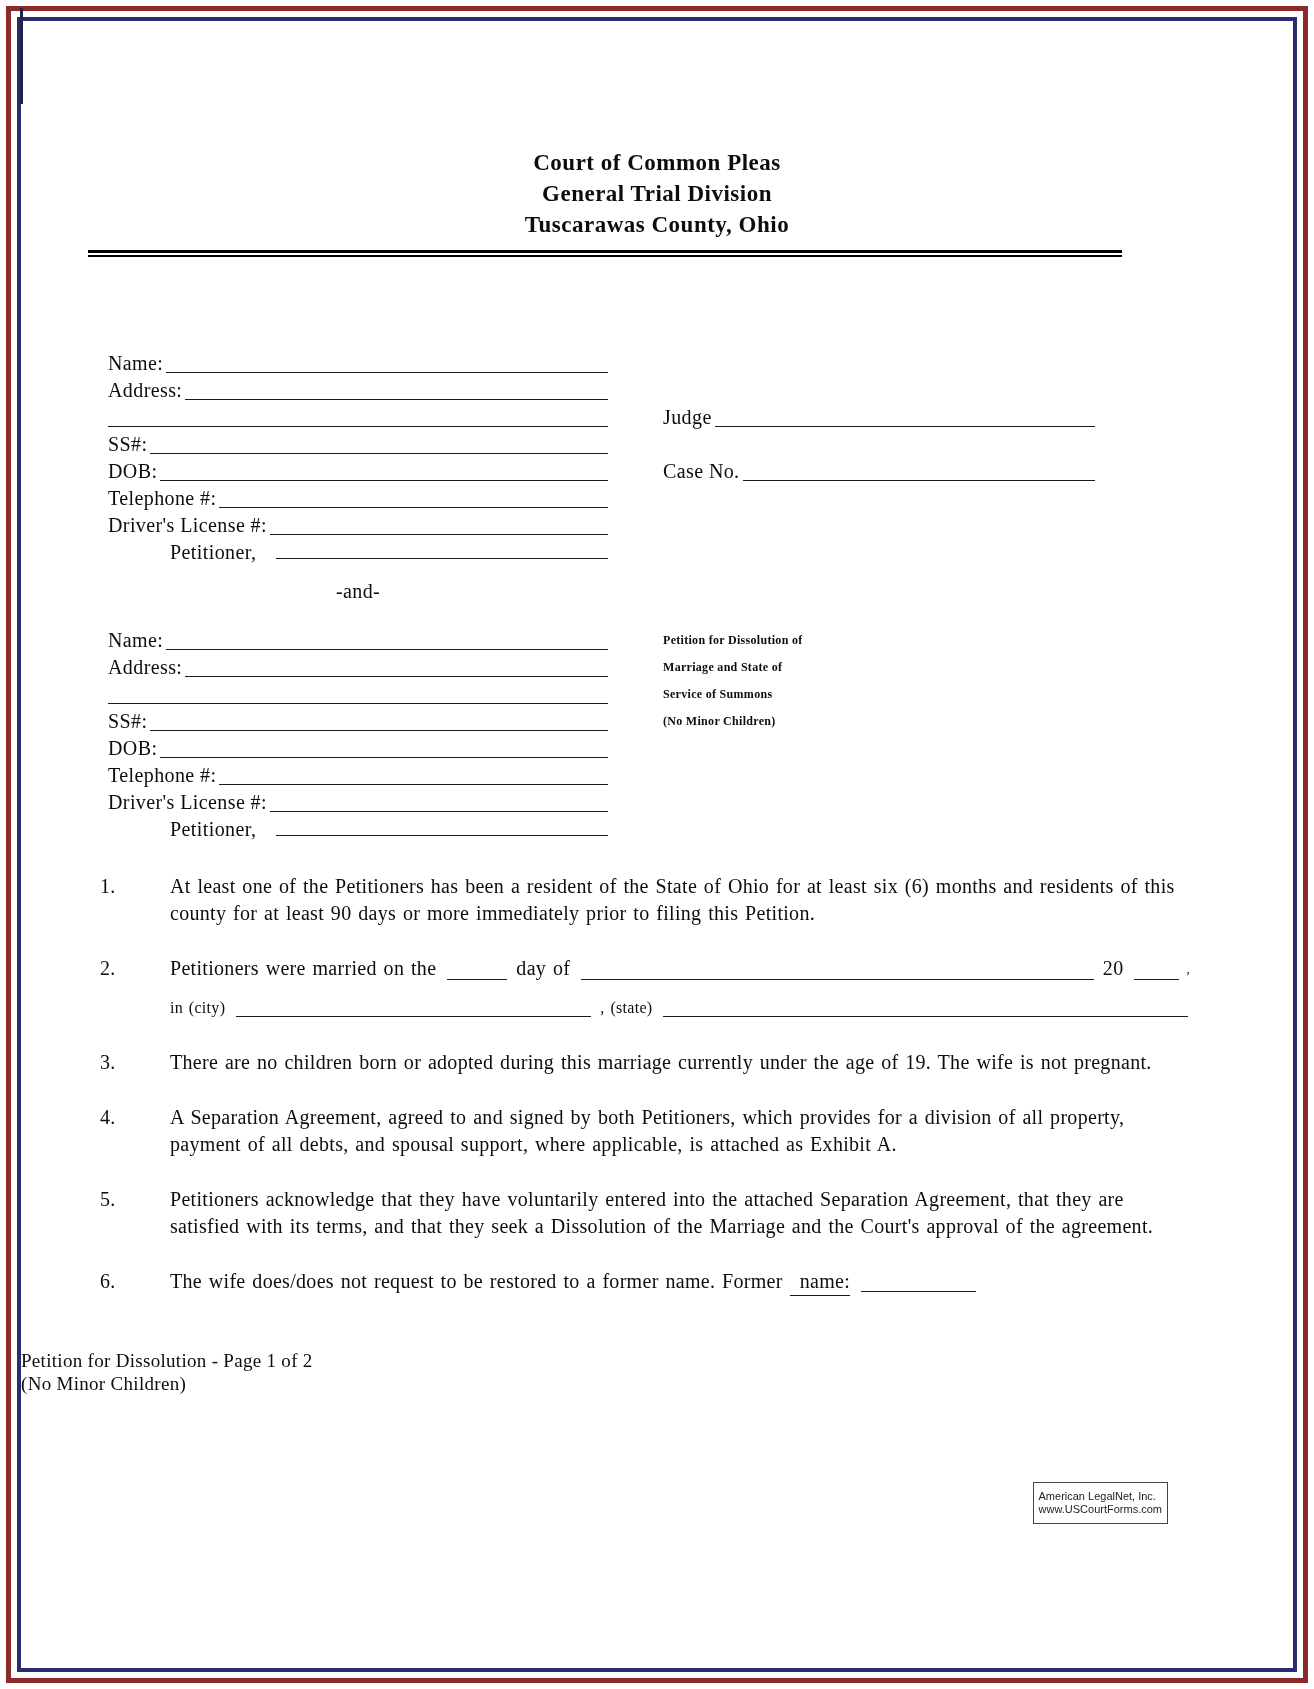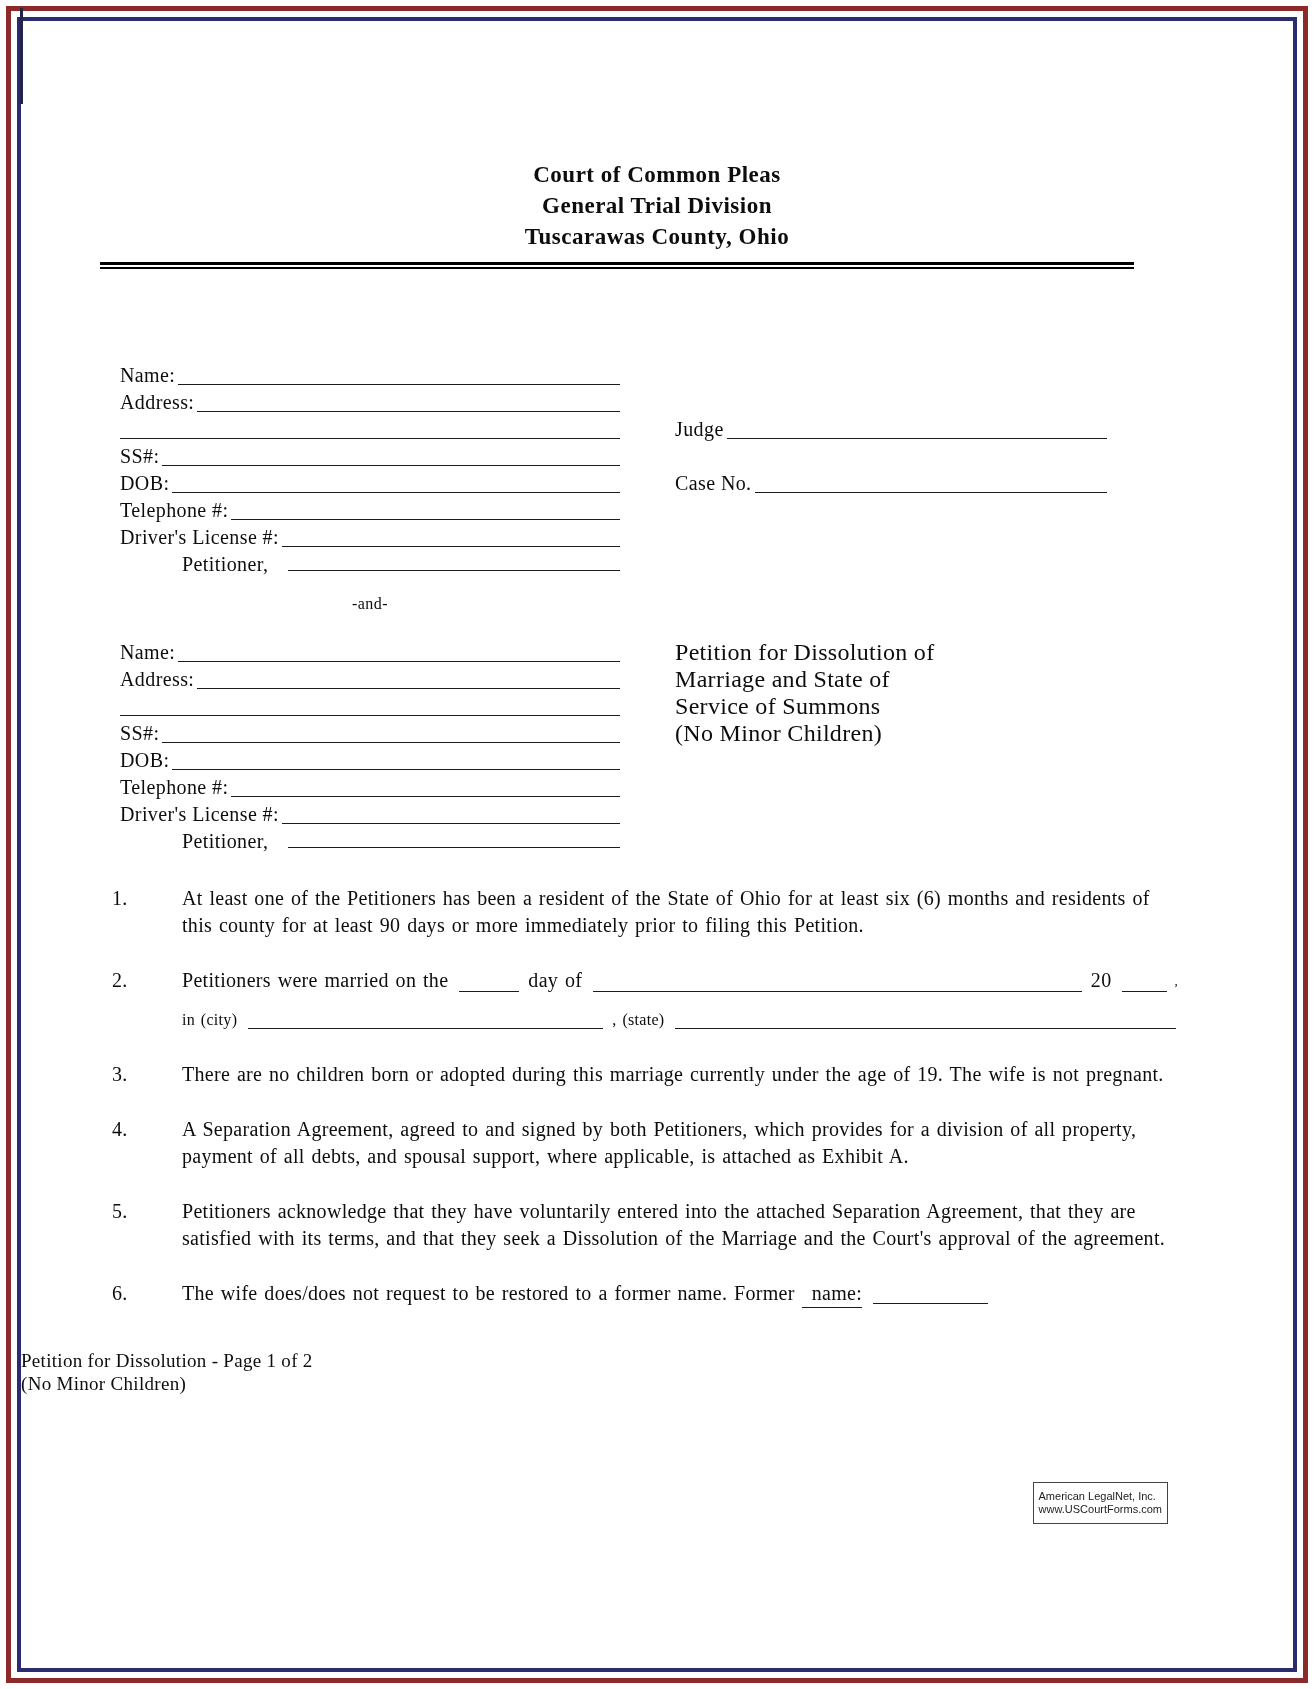--- a/index.html
+++ b/index.html
@@ -28,21 +28,21 @@
   .scan-artifact {
     position: absolute;
     left: 20px; top: 8px;
     width: 3px; height: 96px;
     background: #232347;
   }
 
   .content {
     position: absolute;
     inset: 21px;
-    padding: 12px;
+    padding: 0;
   }
 
   .header {
     margin-top: 126px;
     text-align: center;
     font-weight: bold;
     font-size: 23px;
     line-height: 31px;
     letter-spacing: 0.5px;
   }
@@ -63,23 +63,23 @@
   .blank {
     flex: 1;
     margin-left: 3px;
     margin-bottom: 4px;
     border-bottom: 1.5px solid #1c1c1c;
   }
   .blank.full { margin-left: 0; }
   .role { line-height: 27px; font-size: 20px; letter-spacing: 0.4px; margin-left: 62px; white-space: nowrap; }
   .wrapline { flex: 1; margin-left: 20px; margin-bottom: 7px; border-bottom: 1.5px solid #1c1c1c; }
   .and-row { margin-top: 12px; }
-  .and-cell { width: 500px; text-align: center; line-height: 27px; font-size: 16px; letter-spacing: 0.4px; }
+  .and-cell { width: 500px; text-align: center; line-height: 27px; font-size: 20px; letter-spacing: 0.4px; }
   .party2-start { margin-top: 22px; }
-  .title-line { font-weight: normal; line-height: 27px; font-size: 24px; letter-spacing: 0.3px; white-space: nowrap; }
+  .title-line { font-weight: bold; line-height: 27px; font-size: 12px; letter-spacing: 0.3px; white-space: nowrap; }
 
   .paras { margin: 30px 103px 0 79px; font-size: 20px; letter-spacing: 0.3px; word-spacing: 1.5px; }
   .para { display: flex; margin-bottom: 28px; }
   .pnum { width: 70px; flex-shrink: 0; line-height: 27px; }
   .ptext { flex: 1; line-height: 27px; }
 
   .p2line1, .p2line2, .p6line { display: flex; align-items: stretch; gap: 7px; }
   .p2line2 { margin-top: 10px; }
   .iblank {
     border-bottom: 1.5px solid #1c1c1c;

